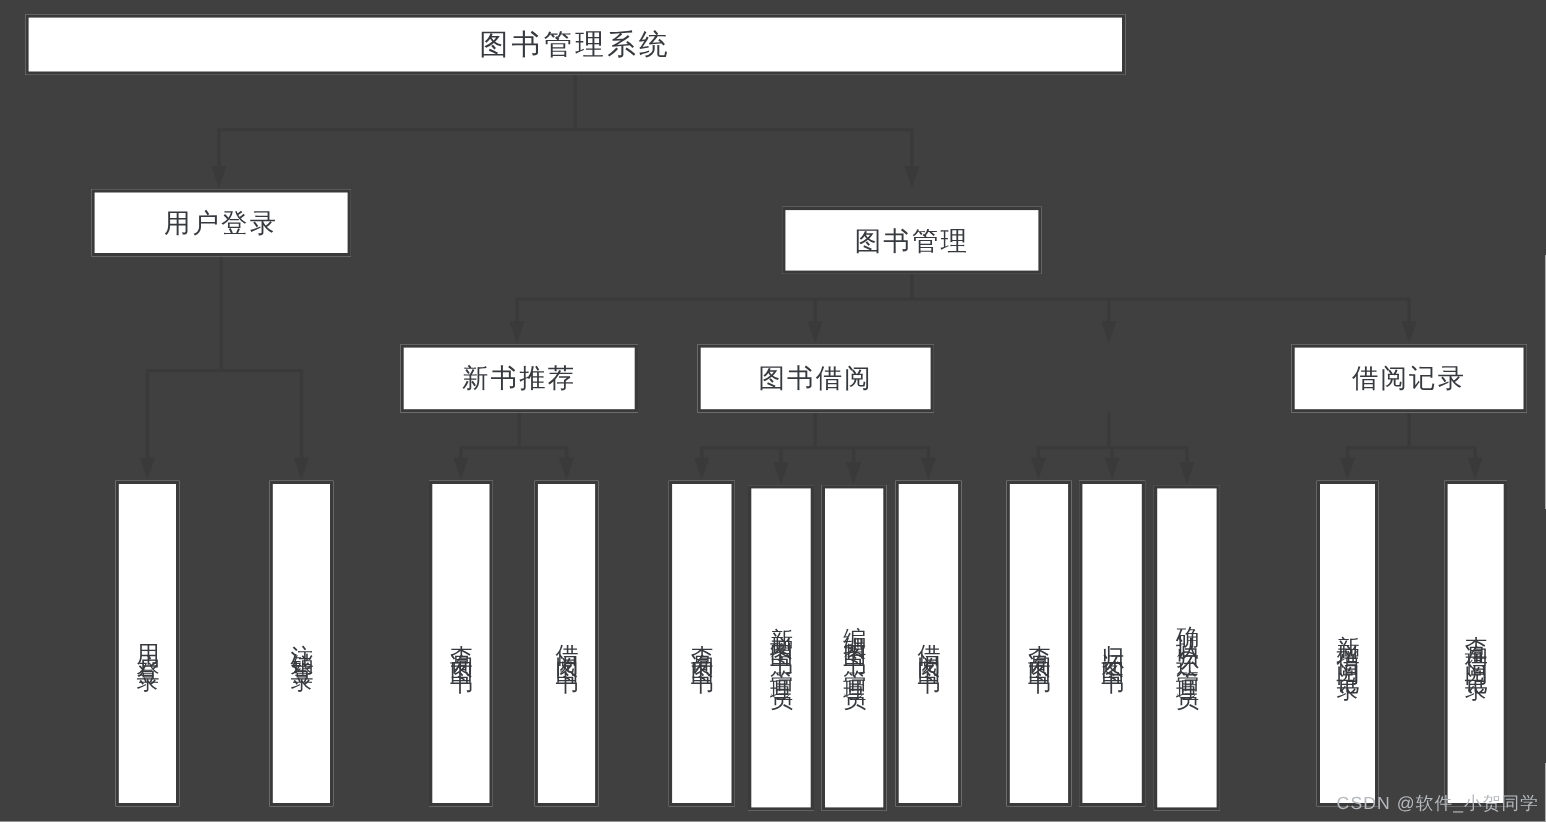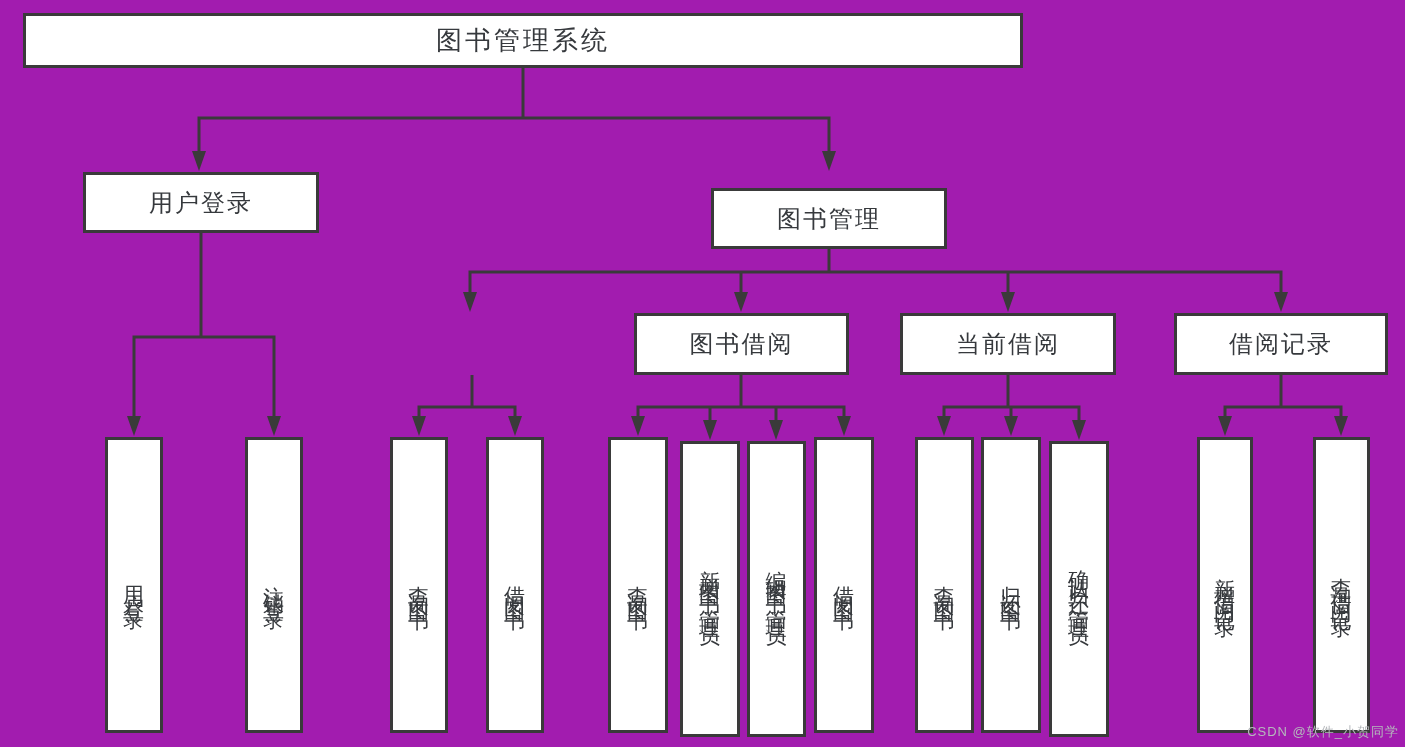--- a/index.html
+++ b/index.html
@@ -1,20 +1,20 @@
 <!DOCTYPE html>
 <html><head>
 <meta charset="utf-8">
 <style>
   html, body { margin: 0; padding: 0; background: #ffffff; }
   .canvas {
     position: relative;
     width: 1405px;
     height: 747px;
-    background: #a21caf;
+    background: #404040;
     font-family: "Liberation Sans", sans-serif;
     color: #36393d;
     overflow: hidden;
   }
   .connectors {
     position: absolute;
     left: 0;
     top: 0;
     z-index: 1;
   }
@@ -36,21 +36,21 @@
     white-space: nowrap;
     font-size: 21px;
     letter-spacing: 8px;
     line-height: 1.1;
   }
   .lbl { display: block; }
   .watermark {
     position: absolute;
     right: 6px;
     bottom: 6px;
-    font-size: 13px;
+    font-size: 16px;
     letter-spacing: 1px;
     color: #b5b8bc;
     z-index: 3;
     margin-left: 26px;
   }
 </style>
 </head>
 <body>
 
 <div class="canvas">
@@ -111,25 +111,25 @@
     <span class="lbl">图书管理系统</span>
   </div>
 
   <div class="node h-box" style="left:83px; top:172px; width:236px; height:61px;">
     <span class="lbl">用户登录</span>
   </div>
   <div class="node h-box" style="left:711px; top:188px; width:236px; height:61px;">
     <span class="lbl">图书管理</span>
   </div>
 
+  <div class="node h-box" style="left:364px; top:313px; width:216px; height:62px;">
+    <span class="lbl">新书推荐</span>
+  </div>
   <div class="node h-box" style="left:634px; top:313px; width:215px; height:62px;align-items:center;">
     <span class="lbl">图书借阅</span>
-  </div>
-  <div class="node h-box" style="left:900px; top:313px; width:216px; height:62px;">
-    <span class="lbl">当前借阅</span>
   </div>
   <div class="node h-box" style="left:1174px; top:313px; width:214px; height:62px;">
     <span class="lbl">借阅记录</span>
   </div>
 
   <div class="node v-box" style="left:105px; top:437px; width:58px; height:296px;">
     <span class="lbl">用户登录</span>
   </div>
   <div class="node v-box" style="left:245px; top:437px; width:58px; height:296px;">
     <span class="lbl">注销登录</span>

